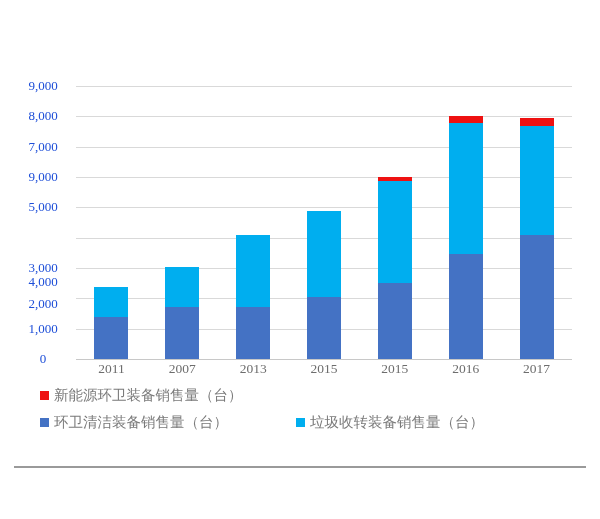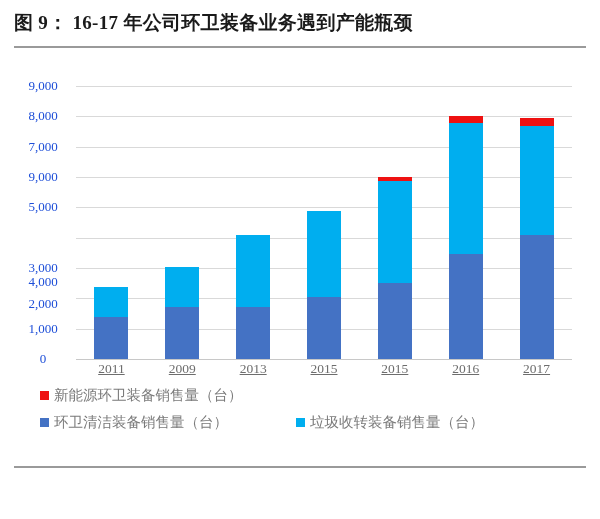--- a/index.html
+++ b/index.html
@@ -121,21 +121,20 @@
     height: 24px;
   }
   .xlabel {
     position: absolute;
     top: 0;
     width: 60px;
     text-align: center;
     font-size: 13.5px;
     color: #6d6d6d;
     font-family: "Liberation Serif", "DejaVu Serif", serif;
-    text-decoration: underline;
   }
 
   
   .legend {
     position: absolute;
     left: 40px;
     top: 382px;
     width: 546px;
   }
   .legend-row {
@@ -182,24 +181,20 @@
     color: #1a1a1a;
     font-family: "Liberation Serif", "DejaVu Serif", serif;
     white-space: nowrap;
   }
 </style>
 </head>
 <body>
 
 <div class="figure">
 
-  <div class="title-block">
-    <div class="title-text">图 9： 16-17 年公司环卫装备业务遇到产能瓶颈</div>
-    <div class="title-rule"></div>
-  </div>
 
   <div class="plot-wrap">
     <div class="ytick-col">
         <div class="ytick" style="top: 273px;">0</div>
         <div class="ytick" style="top: 242.667px;">1,000</div>
         <div class="ytick" style="top: 218px;">2,000</div>
         <div class="ytick" style="top: 182px;">3,000</div>
         <div class="ytick" style="top: 151.667px; margin-top: 44px;">4,000</div>
         <div class="ytick" style="top: 121.333px;">5,000</div>
         <div class="ytick" style="top: 91px;">9,000</div>
@@ -247,21 +242,21 @@
           <div class="seg seg-red" style="height: 6.67333px; bottom: 235.993px;"></div>
         </div>
         <div class="bar-group" style="left: 443.571px; height: 273px;">
           <div class="seg seg-dark" style="height: 124.367px; bottom: 0px;"></div>
           <div class="seg seg-light" style="height: 108.897px; bottom: 124.367px;"></div>
           <div class="seg seg-red" style="height: 7.88667px; bottom: 233.263px;"></div>
         </div>
       </div>
     <div class="xlabels">
         <div class="xlabel" style="left: 5.42857px;">2011</div>
-        <div class="xlabel" style="left: 76.2857px;">2009</div>
+        <div class="xlabel" style="left: 76.2857px;">2007</div>
         <div class="xlabel" style="left: 147.143px;">2013</div>
         <div class="xlabel" style="left: 218px;">2015</div>
         <div class="xlabel" style="left: 288.857px;">2015</div>
         <div class="xlabel" style="left: 359.714px;">2016</div>
         <div class="xlabel" style="left: 430.571px;">2017</div>
       </div>
   </div>
 
   <div class="legend">
     <div class="legend-row">

